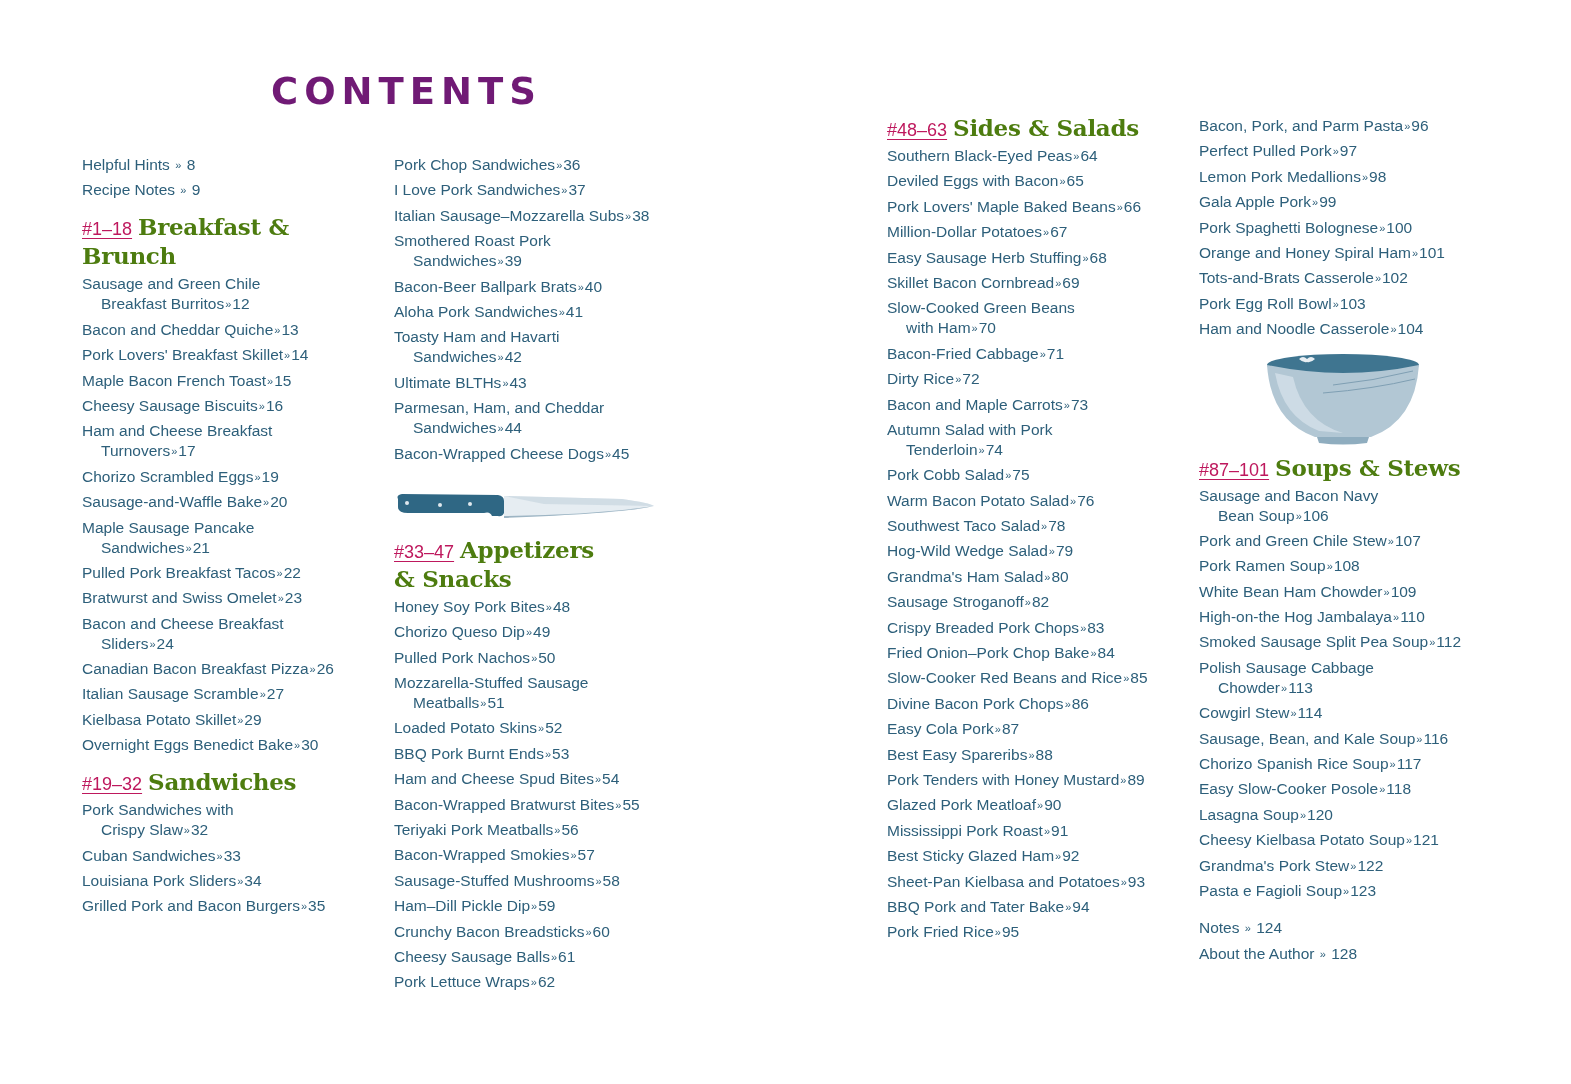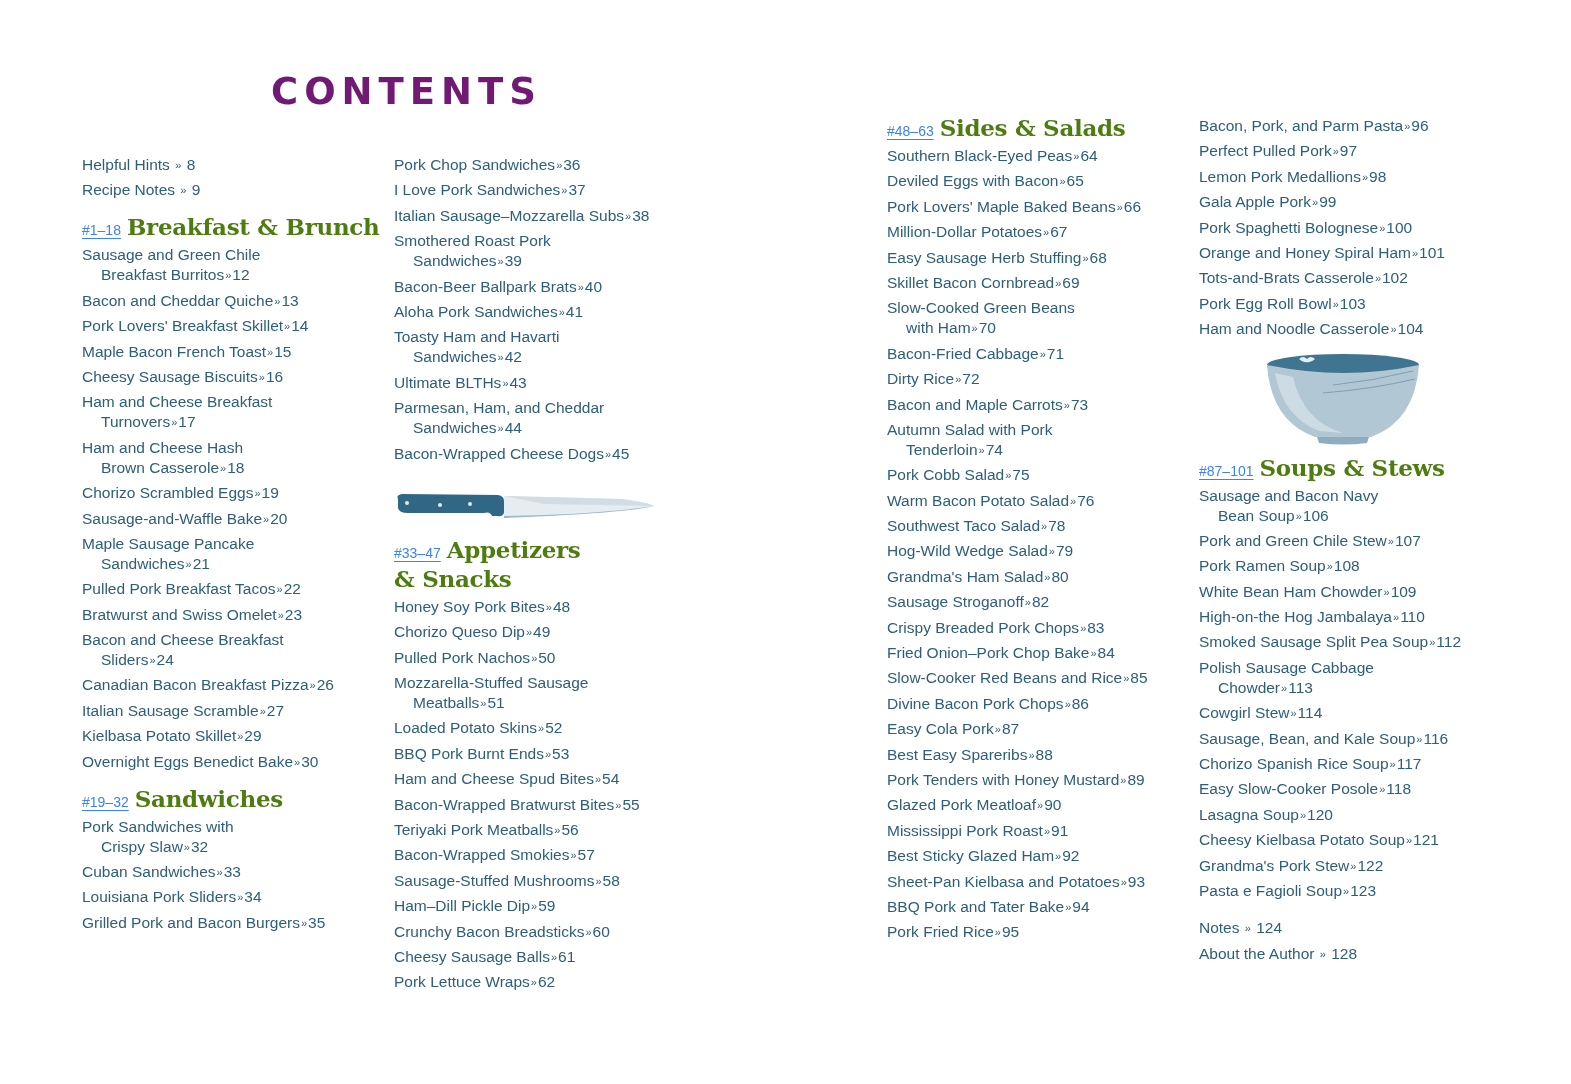--- a/index.html
+++ b/index.html
@@ -10,21 +10,21 @@
   .col { position: absolute; width: 300px; }
   .col-1 { left: 82px; top: 155px; }
   .col-2 { left: 394px; top: 155px; }
   .col-3 { left: 887px; top: 115px; }
   .col-4 { left: 1199px; top: 116px; }
   .entry { font-size: 15.5px; line-height: 20px; margin-bottom: 5.4px; color: #2d5f7a; }
   .entry .cont { display: block; padding-left: 19px; }
   .entry .sep { font-size: 11px; margin: 0 1px; vertical-align: 1px; }
   .section-head { margin: 14px 0 2px 0; line-height: 26px; }
   .section-head.first { margin-top: 0; }
-  .range { font-size: 14px; color: #3b82f6; text-decoration: underline; text-decoration-thickness: 1px;
+  .range { font-size: 18px; color: #be185d; text-decoration: underline; text-decoration-thickness: 1px;
            text-underline-offset: 3px; font-family: "Liberation Sans", sans-serif; margin-right: 6px; }
   .sec-title { font-family: "DejaVu Serif", "Liberation Serif", serif; font-size: 23px; font-weight: bold;
                color: #4d7c0f; letter-spacing: -0.3px; }
   .gap { height: 12px; }
   .knife { margin: 20px 0 10px 0; width: 262px; height: 34px; }
   .bowl { margin: 6px 0 4px 64px; width: 160px; height: 96px; }
 </style>
 </head>
 <body>
 
@@ -44,21 +44,20 @@
     </div>
   </div>
   <div id="c1s0">
       <div class="section-head"><span class="range">#1–18</span><span class="sec-title">Breakfast &amp; Brunch</span></div>
       <div class="entry"><span>Sausage and Green Chile</span><span class="cont"><span>Breakfast Burritos</span><span class="sep">»</span><span>12</span></span></div>
       <div class="entry"><span>Bacon and Cheddar Quiche</span><span class="sep">»</span><span>13</span></div>
       <div class="entry"><span>Pork Lovers' Breakfast Skillet</span><span class="sep">»</span><span>14</span></div>
       <div class="entry"><span>Maple Bacon French Toast</span><span class="sep">»</span><span>15</span></div>
       <div class="entry"><span>Cheesy Sausage Biscuits</span><span class="sep">»</span><span>16</span></div>
       <div class="entry"><span>Ham and Cheese Breakfast</span><span class="cont"><span>Turnovers</span><span class="sep">»</span><span>17</span></span></div>
-      <div class="entry"><span>Ham and Cheese Hash</span><span class="cont"><span>Brown Casserole</span><span class="sep">»</span><span>18</span></span></div>
       <div class="entry"><span>Chorizo Scrambled Eggs</span><span class="sep">»</span><span>19</span></div>
       <div class="entry"><span>Sausage-and-Waffle Bake</span><span class="sep">»</span><span>20</span></div>
       <div class="entry"><span>Maple Sausage Pancake</span><span class="cont"><span>Sandwiches</span><span class="sep">»</span><span>21</span></span></div>
       <div class="entry"><span>Pulled Pork Breakfast Tacos</span><span class="sep">»</span><span>22</span></div>
       <div class="entry"><span>Bratwurst and Swiss Omelet</span><span class="sep">»</span><span>23</span></div>
       <div class="entry"><span>Bacon and Cheese Breakfast</span><span class="cont"><span>Sliders</span><span class="sep">»</span><span>24</span></span></div>
       <div class="entry"><span>Canadian Bacon Breakfast Pizza</span><span class="sep">»</span><span>26</span></div>
       <div class="entry"><span>Italian Sausage Scramble</span><span class="sep">»</span><span>27</span></div>
       <div class="entry"><span>Kielbasa Potato Skillet</span><span class="sep">»</span><span>29</span></div>
       <div class="entry"><span>Overnight Eggs Benedict Bake</span><span class="sep">»</span><span>30</span></div>

